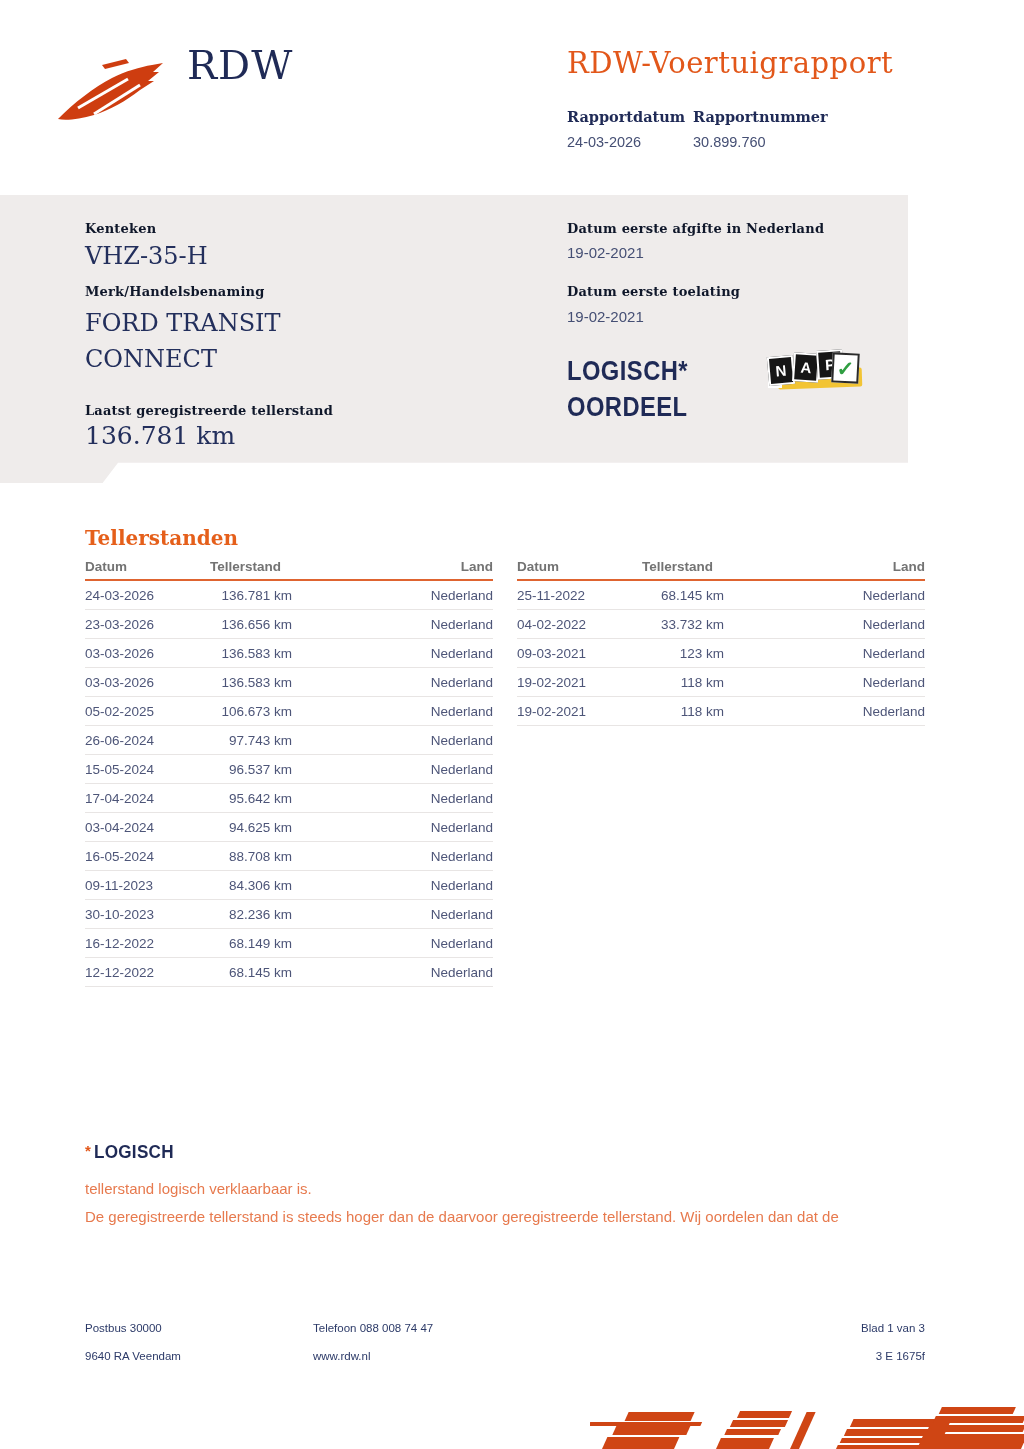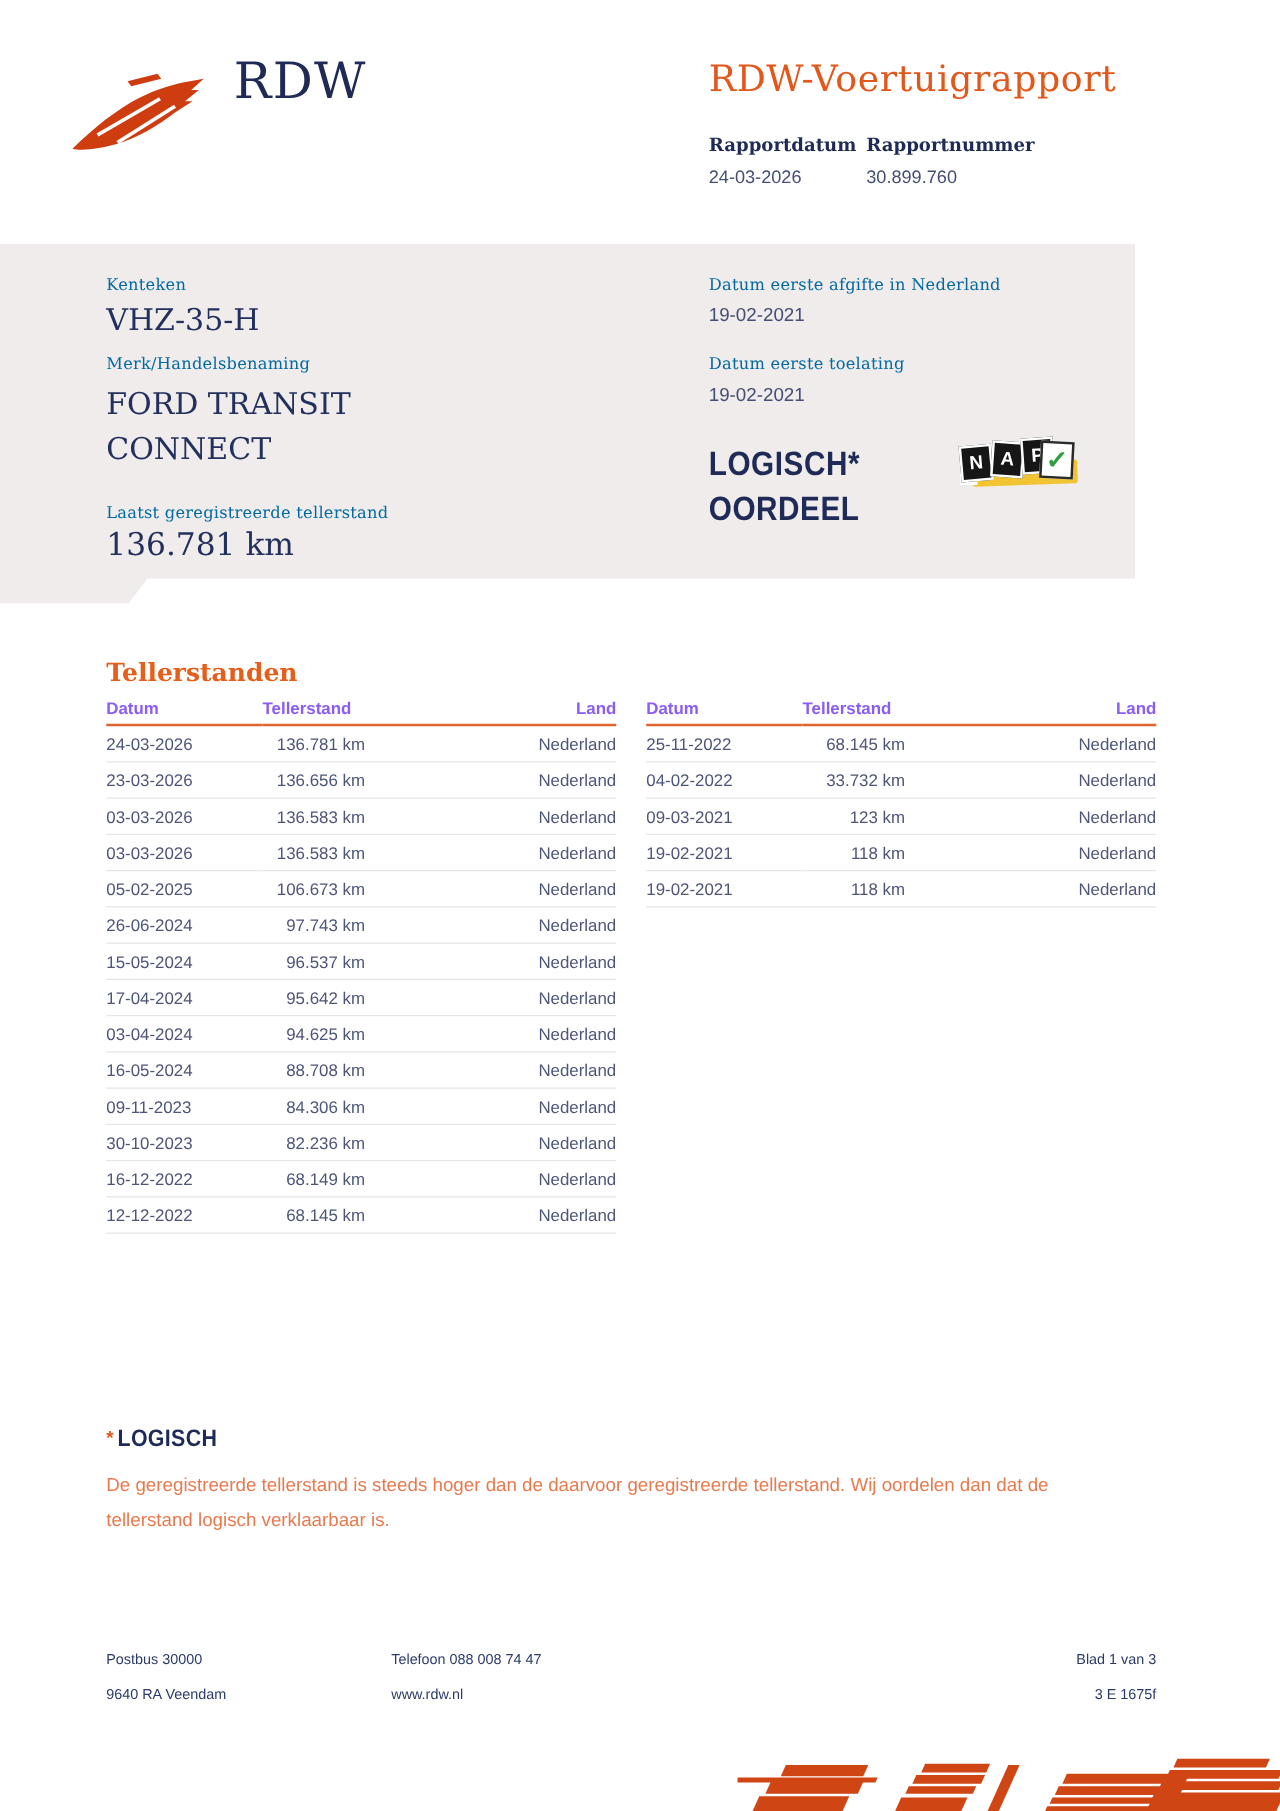--- a/index.html
+++ b/index.html
@@ -16,22 +16,22 @@
                 font-size:29px;color:#e2571a;letter-spacing:0.5px;}
   .report-meta{margin-top:28px;display:flex;}
   .meta-col{width:126px;}
   .meta-col.second{width:auto;}
   .meta-label{font-family:"DejaVu Serif",serif;font-weight:bold;font-size:14.5px;color:#1f2a56;}
   .meta-value{margin-top:9px;font-size:14.5px;color:#454f74;}
 
   
   .summary-card{position:absolute;left:0;top:195px;width:908px;height:288px;background:#efeceb;
     clip-path:polygon(0 0,100% 0,100% 93%,13% 93%,11.3% 100%,0 100%);}
-  .card-label{position:absolute;font-family:"DejaVu Serif",serif;font-weight:normal;
-              font-size:13px;color:#0369a1;letter-spacing:0.2px;}
+  .card-label{position:absolute;font-family:"DejaVu Serif",serif;font-weight:bold;
+              font-size:13px;color:#0f172a;letter-spacing:0.2px;}
   .card-value-serif{position:absolute;font-family:"DejaVu Serif",serif;font-size:24px;color:#232f5c;}
   .card-value-sans{position:absolute;font-size:15px;color:#454f74;}
   .lbl-kenteken{left:85px;top:26px;}
   .val-kenteken{left:85px;top:47px;}
   .lbl-merk{left:85px;top:89px;}
   .val-merk{left:85px;top:110px;line-height:36px;}
   .lbl-teller{left:85px;top:208px;}
   .val-teller{left:85px;top:226px;font-size:25px;}
   .lbl-afgifte{left:567px;top:26px;}
   .val-afgifte{left:567px;top:49px;}
@@ -57,21 +57,21 @@
                   justify-content:center;}
   .nap-check-tile span{color:#2f9e41;font-size:21px;font-weight:bold;line-height:1;}
 
   
   .tables{position:absolute;left:85px;top:526px;width:840px;}
   .section-title{margin:0 0 9px 0;font-family:"DejaVu Serif",serif;font-weight:bold;
                  font-size:20px;color:#e55f1a;}
   .tables-row{display:flex;gap:24px;align-items:flex-start;}
   table.odo{border-collapse:collapse;width:408px;table-layout:fixed;}
   table.odo col.c1{width:125px;} table.odo col.c2{width:82px;} 
-  table.odo th{font-size:13.5px;font-weight:bold;color:#8b5cf6;text-align:left;
+  table.odo th{font-size:13.5px;font-weight:bold;color:#737373;text-align:left;
                padding:0 0 5px 0;border-bottom:2px solid #df6430;}
   table.odo th.land{text-align:right;}
   table.odo td{font-size:13.5px;color:#4d5578;padding:7px 0 6px 0;
                border-bottom:1px solid #e8e5e4;}
   table.odo td.num{text-align:right;}
   table.odo td.land{text-align:right;}
 
   
   .footnote{position:absolute;left:85px;top:1141px;width:800px;}
   .footnote-head{display:flex;align-items:flex-start;}
@@ -309,22 +309,22 @@
 
     </div>
   </section>
 
   <section class="footnote">
     <div class="footnote-head">
       <span class="footnote-marker">*</span>
       <span class="footnote-title">LOGISCH</span>
     </div>
     <div class="footnote-text">
+      <div>tellerstand logisch verklaarbaar is.</div>
       <div>De geregistreerde tellerstand is steeds hoger dan de daarvoor geregistreerde tellerstand. Wij oordelen dan dat de</div>
-      <div>tellerstand logisch verklaarbaar is.</div>
     </div>
   </section>
 
   <footer class="page-footer">
     <div>Postbus 30000</div>
     <div>Telefoon 088 008 74 47</div>
     <div class="right">Blad 1 van 3</div>
     <div>9640 RA Veendam</div>
     <div>www.rdw.nl</div>
     <div class="right">3 E 1675f</div>

